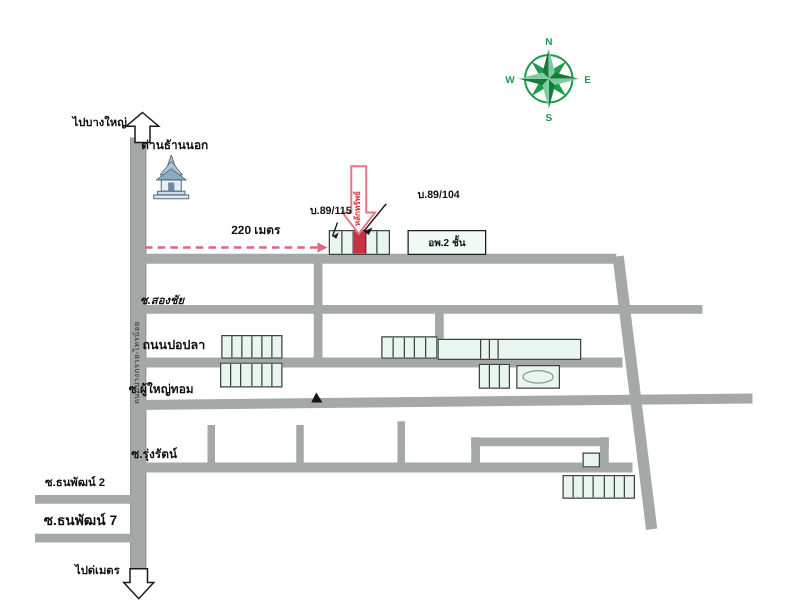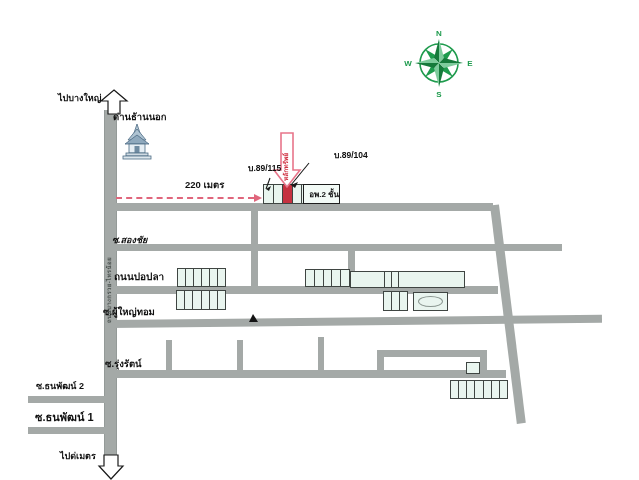--- a/index.html
+++ b/index.html
@@ -98,21 +98,21 @@
     <text x="4" y="38" text-anchor="middle" font-size="8" font-weight="bold" fill="#1e9b4d">W</text>
   </svg>
 
   <div class="units" style="left:263px;top:184px;width:49px;height:20px;">
       <i></i>
       <i></i>
       <i class="red"></i>
       <i></i>
       <i></i>
     </div>
-  <div class="apt" style="left:303px;top:184px;width:37px;height:20px;justify-content:flex-end;">
+  <div class="apt" style="left:326px;top:184px;width:63px;height:20px;">
     <span>อพ.2 ชั้น</span>
   </div>
   <div class="units" style="left:177px;top:268px;width:49px;height:19px;">
       <i></i>
       <i></i>
       <i></i>
       <i></i>
       <i></i>
       <i></i>
     </div>
@@ -175,17 +175,17 @@
   <span class="lbl" style="left:58px;top:94px;">ไปบางใหญ่</span>
   <span class="lbl" style="left:113px;top:112px;font-size:9.5px;">ด่านธัานนอก</span>
   <span class="lbl small" style="left:248px;top:164px;">บ.89/115</span>
   <span class="lbl small" style="left:302px;top:151px;margin-left:32px;">บ.89/104</span>
   <span class="lbl" style="left:185px;top:180px;font-size:9.5px;">220 เมตร</span>
   <span class="lbl" style="left:112px;top:236px;font-style:italic;">ซ.สองชัย</span>
   <span class="lbl u" style="left:114px;top:271px;">ถนนปอปลา</span>
   <span class="lbl" style="left:103px;top:307px;font-size:9.5px;">ซ.ผู้ใหญ่ทอม</span>
   <span class="lbl" style="left:105px;top:359px;font-size:9.5px;">ซ.รุ่งรัตน์</span>
   <span class="lbl" style="left:36px;top:382px;">ซ.ธนพัฒน์ 2</span>
-  <span class="lbl big" style="left:35px;top:411px;">ซ.ธนพัฒน์ 1</span>
+  <span class="lbl big" style="left:35px;top:411px;">ซ.ธนพัฒน์ 7</span>
   <span class="lbl" style="left:60px;top:452px;">ไปด่เมตร</span>
   <span class="vtext" style="left:104px;top:323px;">ถนนบางกรวย-ไทรน้อย</span>
 
 </div>
 
 </body></html>

